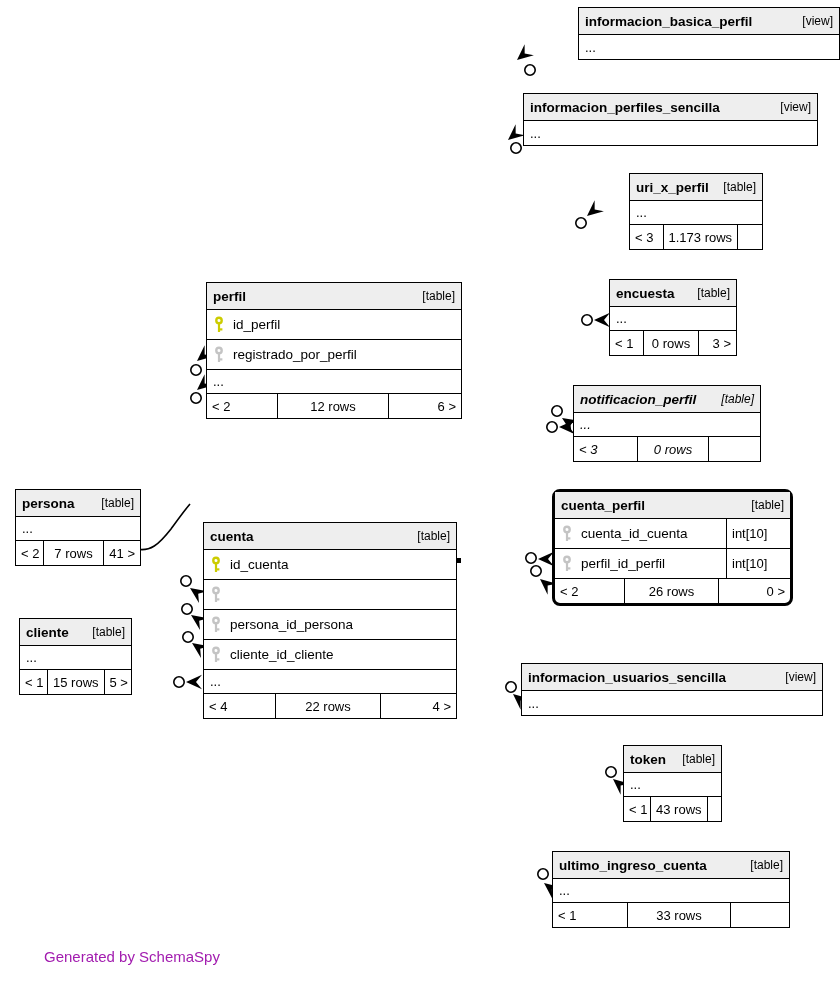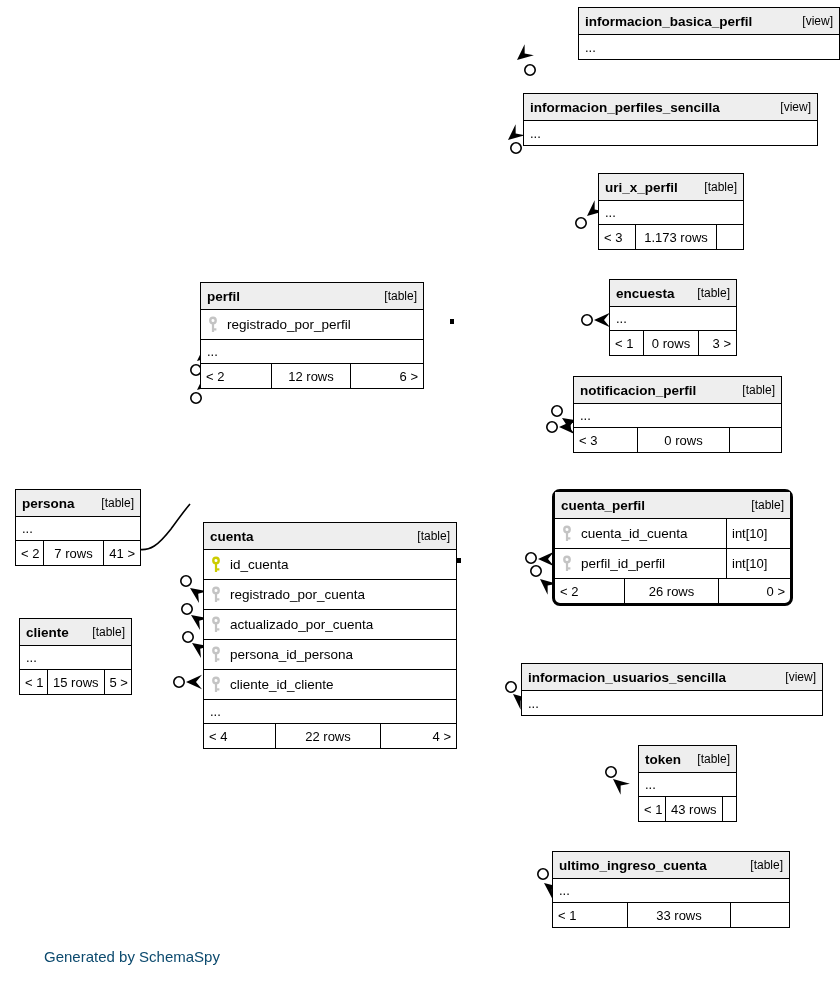--- a/index.html
+++ b/index.html
@@ -19,21 +19,21 @@
          align-items:center;padding-left:5px;box-sizing:border-box;font-size:13px;}
   .erow{height:24px;border-bottom:1.4px solid #000;display:flex;align-items:center;
         padding:0 6px;box-sizing:border-box;font-size:13px;}
   .erow.last,.crow.last{border-bottom:none;}
   .frow{height:24px;display:flex;box-sizing:border-box;font-size:13px;}
   .fcell{display:flex;align-items:center;box-sizing:border-box;padding:0 5px;white-space:nowrap;}
   .fcell.fl{justify-content:flex-start;border-right:1.4px solid #000;}
   .fcell.fm{justify-content:center;flex:1 1 auto;border-right:1.4px solid #000;}
   .fcell.fr{justify-content:flex-end;}
   #overlay{position:absolute;left:0;top:0;width:840px;height:984px;pointer-events:none;}
-  #gen-note{position:absolute;left:44px;top:948px;font-size:15px;color:#0c4a6e;}
+  #gen-note{position:absolute;left:44px;top:948px;font-size:15px;color:#a21caf;}
 </style>
 </head>
 <body>
 
 <svg id="overlay">
   <defs>
     <g id="foot">
         <path d="M0,0 L16,-7.2 L10,0 L16,7.2 Z" fill="#000"></path>
       </g>
   </defs>
@@ -122,37 +122,47 @@
 </div>
 
 <div class="tbl" style="left:523px;top:93px;width:295px;">
   <div class="hdr">
     <span class="tname">informacion_perfiles_sencilla</span>
     <span class="tkind">[view]</span>
   </div>
   <div class="erow last">...</div>
 </div>
 
-<div class="tbl" style="left:598px;top:173px;width:146px;">
+<div class="tbl" style="left:629px;top:173px;width:134px;">
   <div class="hdr">
     <span class="tname">uri_x_perfil</span>
     <span class="tkind">[table]</span>
   </div>
   <div class="erow">...</div>
   <div class="frow">
     <span class="fcell fl" style="width:37px;">&lt; 3</span>
     <span class="fcell fm">1.173 rows</span>
     <span class="fcell fr" style="width:26px;"></span>
   </div>
 </div>
 
-<div class="tbl" style="left:200px;top:282px;width:224px;">
+<div class="tbl" style="left:206px;top:282px;width:256px;">
   <div class="hdr">
     <span class="tname">perfil</span>
     <span class="tkind">[table]</span>
+  </div>
+  <div class="crow">
+    <span class="keyicon">
+        <svg width="12" height="17" viewBox="0 0 12 17">
+          <circle cx="6" cy="4.4" r="2.7" fill="none" stroke="#cccc00" stroke-width="2.4"></circle>
+          <line x1="6" y1="7" x2="6" y2="16" stroke="#cccc00" stroke-width="2.2"></line>
+          <line x1="6" y1="13.4" x2="9.4" y2="13.4" stroke="#cccc00" stroke-width="2.2"></line>
+        </svg>
+      </span>
+    <span class="cname">id_perfil</span>
   </div>
   <div class="crow">
     <span class="keyicon">
         <svg width="12" height="17" viewBox="0 0 12 17">
           <circle cx="6" cy="4.4" r="2.7" fill="none" stroke="#c4c4c4" stroke-width="2.4"></circle>
           <line x1="6" y1="7" x2="6" y2="16" stroke="#c4c4c4" stroke-width="2.2"></line>
           <line x1="6" y1="13.4" x2="9.4" y2="13.4" stroke="#c4c4c4" stroke-width="2.2"></line>
         </svg>
       </span>
     <span class="cname">registrado_por_perfil</span>
@@ -171,21 +181,21 @@
     <span class="tkind">[table]</span>
   </div>
   <div class="erow">...</div>
   <div class="frow">
     <span class="fcell fl" style="width:34px;">&lt; 1</span>
     <span class="fcell fm">0 rows</span>
     <span class="fcell fr" style="width:37px;">3 &gt;</span>
   </div>
 </div>
 
-<div class="tbl" style="left:573px;top:376px;width:209px;">
+<div class="tbl" style="left:573px;top:385px;width:188px;font-style:italic;">
   <div class="hdr">
     <span class="tname">notificacion_perfil</span>
     <span class="tkind">[table]</span>
   </div>
   <div class="erow">...</div>
   <div class="frow">
     <span class="fcell fl" style="width:64px;">&lt; 3</span>
     <span class="fcell fm">0 rows</span>
     <span class="fcell fr" style="width:51px;"></span>
   </div>
@@ -254,31 +264,20 @@
     <span class="cname">id_cuenta</span>
   </div>
   <div class="crow">
     <span class="keyicon">
         <svg width="12" height="17" viewBox="0 0 12 17">
           <circle cx="6" cy="4.4" r="2.7" fill="none" stroke="#c4c4c4" stroke-width="2.4"></circle>
           <line x1="6" y1="7" x2="6" y2="16" stroke="#c4c4c4" stroke-width="2.2"></line>
           <line x1="6" y1="13.4" x2="9.4" y2="13.4" stroke="#c4c4c4" stroke-width="2.2"></line>
         </svg>
       </span>
-    <span class="cname">registrado_por_cuenta</span>
-  </div>
-  <div class="crow">
-    <span class="keyicon">
-        <svg width="12" height="17" viewBox="0 0 12 17">
-          <circle cx="6" cy="4.4" r="2.7" fill="none" stroke="#c4c4c4" stroke-width="2.4"></circle>
-          <line x1="6" y1="7" x2="6" y2="16" stroke="#c4c4c4" stroke-width="2.2"></line>
-          <line x1="6" y1="13.4" x2="9.4" y2="13.4" stroke="#c4c4c4" stroke-width="2.2"></line>
-        </svg>
-      </span>
-    <span class="cname">actualizado_por_cuenta</span>
   </div>
   <div class="crow">
     <span class="keyicon">
         <svg width="12" height="17" viewBox="0 0 12 17">
           <circle cx="6" cy="4.4" r="2.7" fill="none" stroke="#c4c4c4" stroke-width="2.4"></circle>
           <line x1="6" y1="7" x2="6" y2="16" stroke="#c4c4c4" stroke-width="2.2"></line>
           <line x1="6" y1="13.4" x2="9.4" y2="13.4" stroke="#c4c4c4" stroke-width="2.2"></line>
         </svg>
       </span>
     <span class="cname">persona_id_persona</span>
@@ -315,21 +314,21 @@
 </div>
 
 <div class="tbl" style="left:521px;top:663px;width:302px;">
   <div class="hdr">
     <span class="tname">informacion_usuarios_sencilla</span>
     <span class="tkind">[view]</span>
   </div>
   <div class="erow last">...</div>
 </div>
 
-<div class="tbl" style="left:638px;top:745px;width:99px;">
+<div class="tbl" style="left:623px;top:745px;width:99px;">
   <div class="hdr">
     <span class="tname">token</span>
     <span class="tkind">[table]</span>
   </div>
   <div class="erow">...</div>
   <div class="frow">
     <span class="fcell fl" style="width:27px;">&lt; 1</span>
     <span class="fcell fm">43 rows</span>
     <span class="fcell fr" style="width:15px;"></span>
   </div>

